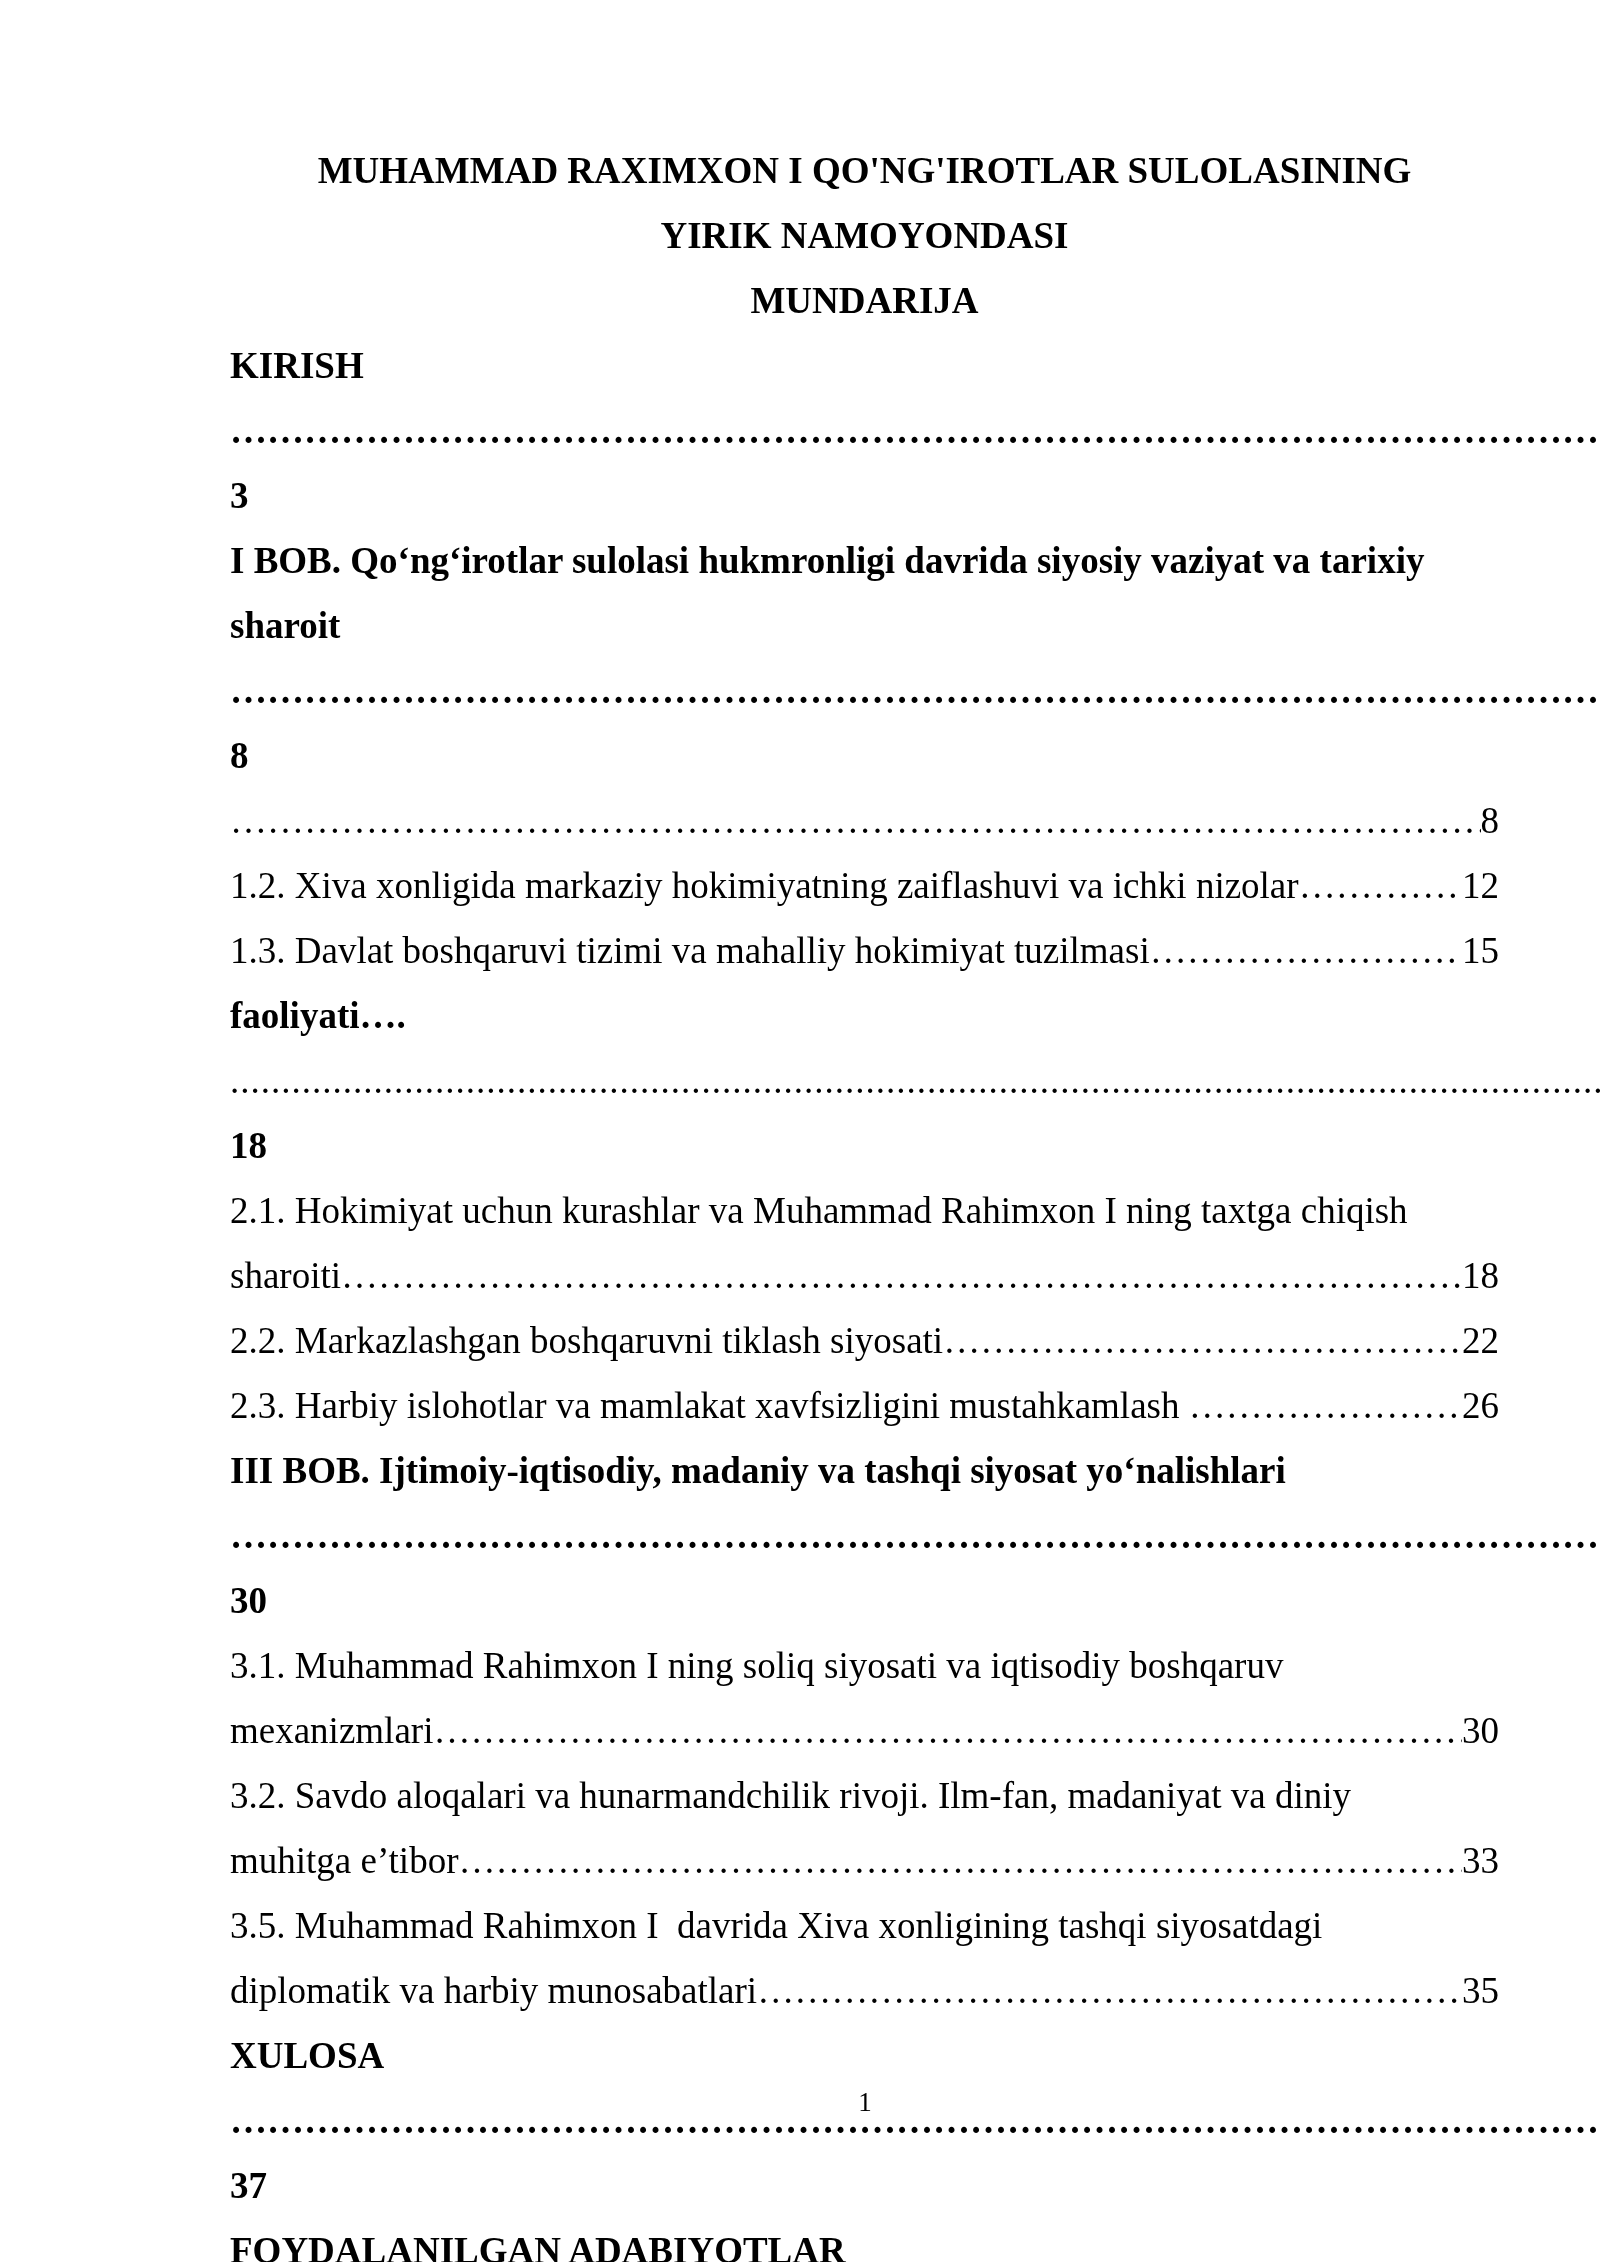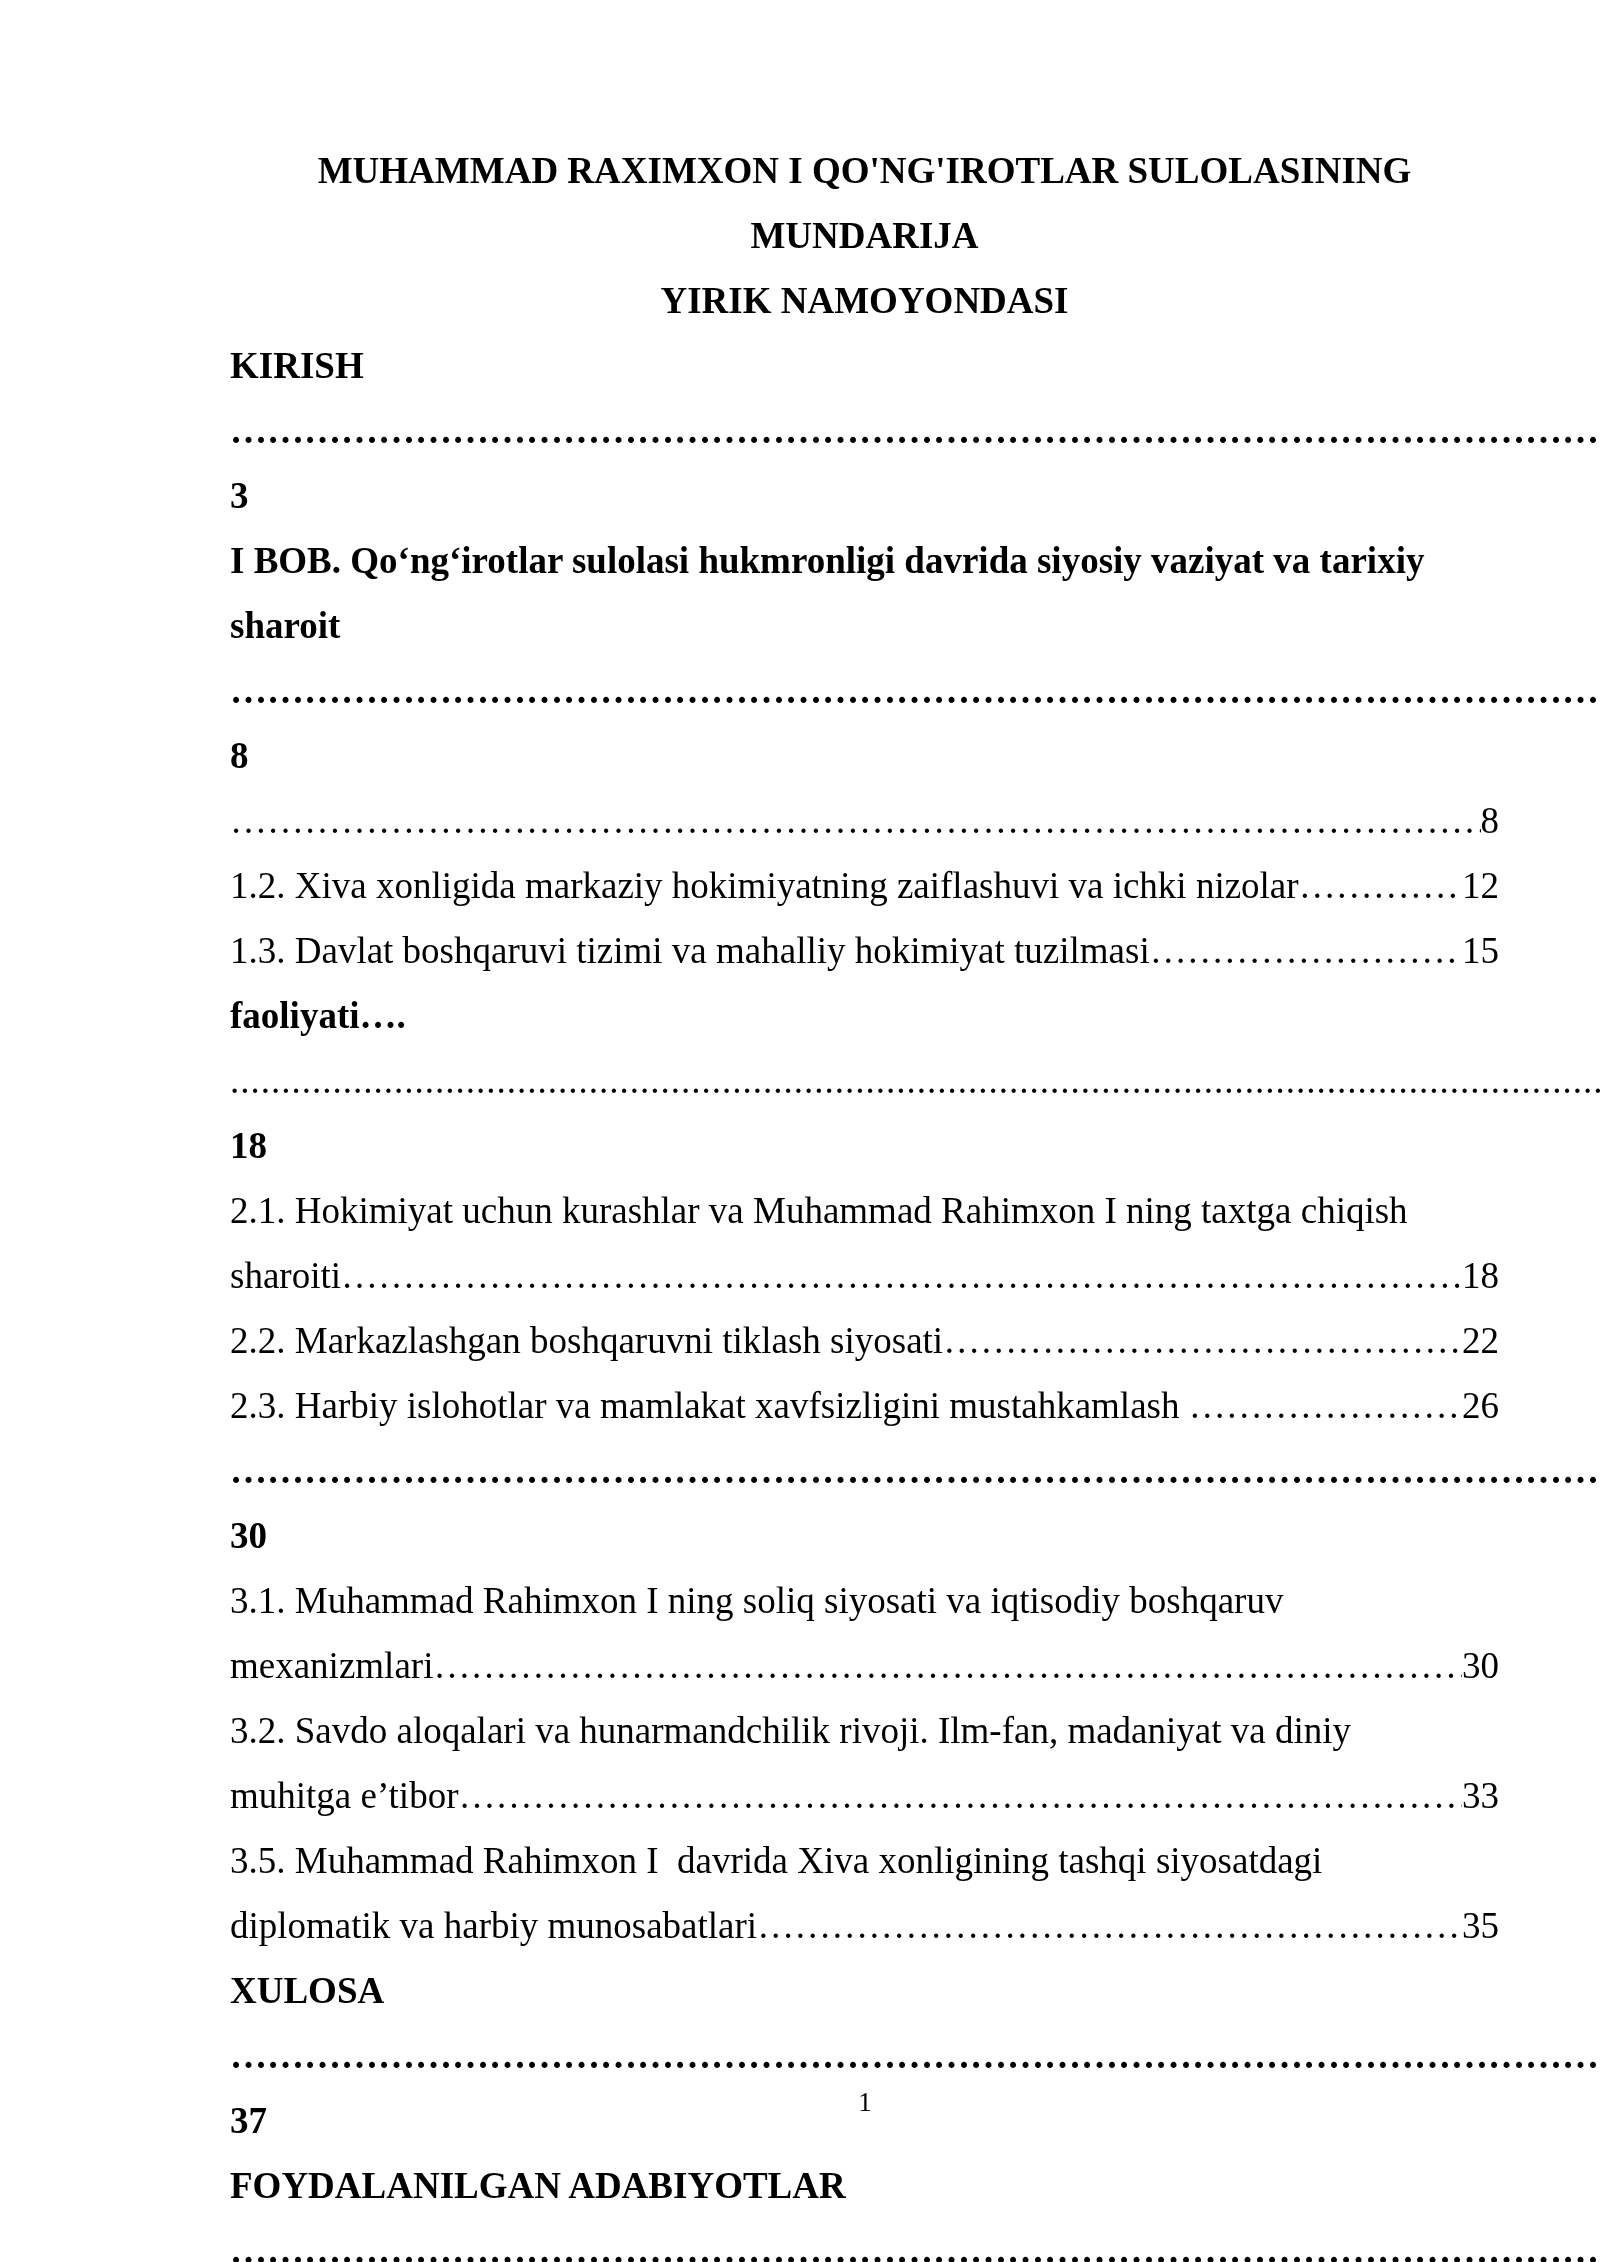--- a/index.html
+++ b/index.html
@@ -70,22 +70,22 @@
     font-size: 27px;
     line-height: 40px;
   }
 </style>
 </head>
 <body>
 
 <div class="page">
   <div class="content">
     <div class="title-line">MUHAMMAD RAXIMXON I QO'NG'IROTLAR SULOLASINING</div>
+    <div class="title-line">YIRIK NAMOYONDASI</div>
     <div class="title-line">MUNDARIJA</div>
-    <div class="title-line">YIRIK NAMOYONDASI</div>
     <div>
         <div class="toc-line bold">
           <span class="toc-text">KIRISH</span>
           <span class="leader normal">………………………………………………………………………………………………………………………………………………</span>
           <span class="toc-page">3</span>
         </div>
         <div class="toc-line bold">
           <span class="toc-text">I BOB. Qoʻngʻirotlar sulolasi hukmronligi davrida siyosiy vaziyat va tarixiy</span>
         </div>
         <div class="toc-line bold">
@@ -124,20 +124,21 @@
           <span class="toc-text">2.2. Markazlashgan boshqaruvni tiklash siyosati</span>
           <span class="leader normal">………………………………………………………………………………………………………………………………………………</span>
           <span class="toc-page">22</span>
         </div>
         <div class="toc-line">
           <span class="toc-text">2.3. Harbiy islohotlar va mamlakat xavfsizligini mustahkamlash </span>
           <span class="leader normal">………………………………………………………………………………………………………………………………………………</span>
           <span class="toc-page">26</span>
         </div>
         <div class="toc-line bold">
+          <span class="toc-text">III BOB. Ijtimoiy-iqtisodiy, madaniy va tashqi siyosat yoʻnalishlari</span>
           <span class="leader normal">………………………………………………………………………………………………………………………………………………</span>
           <span class="toc-page">30</span>
         </div>
         <div class="toc-line">
           <span class="toc-text">3.1. Muhammad Rahimxon I ning soliq siyosati va iqtisodiy boshqaruv</span>
         </div>
         <div class="toc-line">
           <span class="toc-text">mexanizmlari</span>
           <span class="leader normal">………………………………………………………………………………………………………………………………………………</span>
           <span class="toc-page">30</span>

